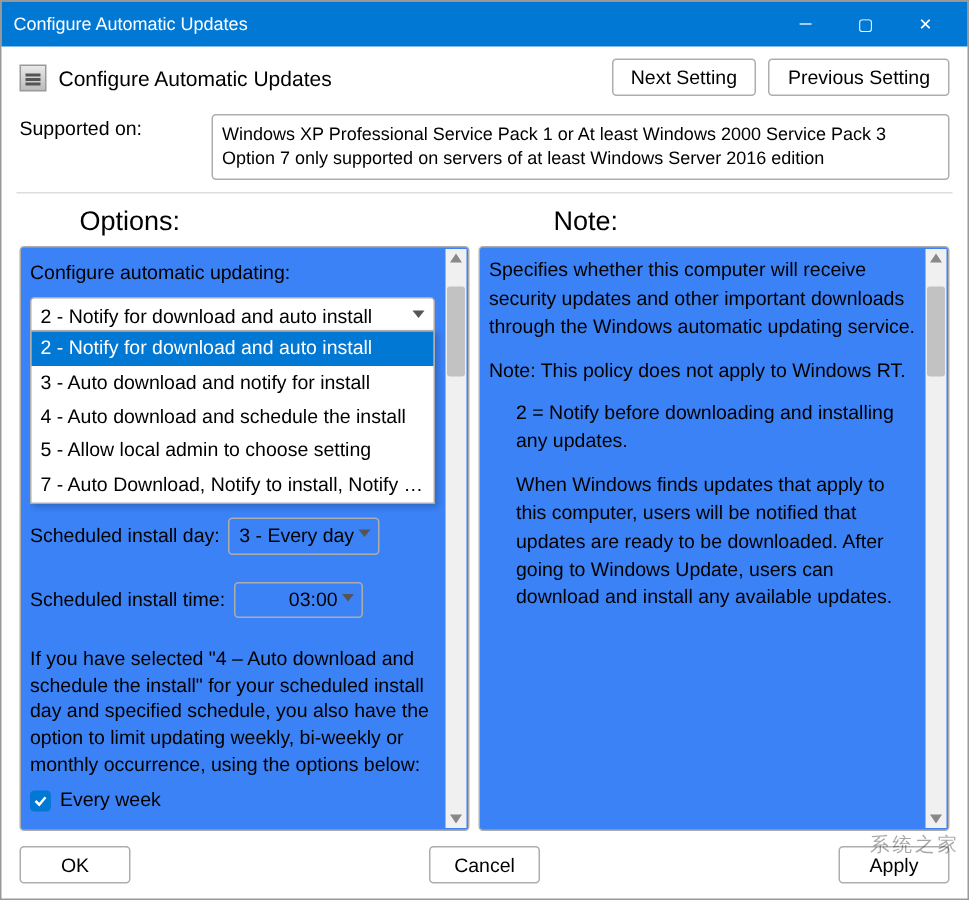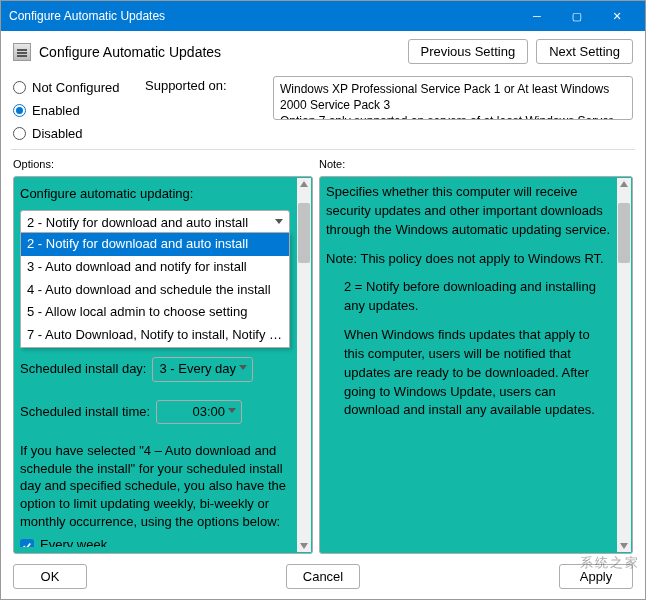--- a/index.html
+++ b/index.html
@@ -19,25 +19,25 @@
   .radio-row { display: flex; align-items: center; gap: 6px; cursor: pointer; }
   .radio { width: 13px; height: 13px; border: 1px solid #555; border-radius: 50%; display: inline-flex; align-items: center; justify-content: center; }
   .radio.checked { border-color: #0078d4; }
   .radio.checked::after { content:""; width: 7px; height: 7px; background: #0078d4; border-radius: 50%; }
   .comment-col { flex: 1; display: flex; flex-direction: column; gap: 8px; }
   .comment-row { display: flex; gap: 12px; align-items: flex-start; font-size: 13px; }
   .comment-row label { width: 92px; padding-top: 2px; }
   .comment-box { flex: 1; height: 54px; border: 1px solid #adadad; background: #fff; border-radius: 3px; }
   .supported-box { flex: 1; height: 44px; border: 1px solid #adadad; background: #fff; font-size: 12px; padding: 4px 6px; line-height: 1.35; overflow: hidden; border-radius: 3px; margin-left: 24px; }
   .divider { height: 1px; background: #ddd; margin: 4px 10px; }
-  .panes-header { display: flex; padding: 4px 12px 4px; font-size: 11px; gap: 6px; }
+  .panes-header { display: flex; padding: 4px 12px 4px; font-size: 18px; gap: 16px; margin-left: 40px; }
   .panes-header .ph-left { width: 300px; }
   .panes-header .ph-right { flex: 1; }
   .panes { display: flex; gap: 6px; padding: 2px 12px; flex: 1; min-height: 0; }
-  .pane { border: 1px solid #adadad; background: #14b8a6; font-size: 13px; padding: 6px 0 6px 6px; overflow: hidden; position: relative; border-radius: 3px; }
+  .pane { border: 1px solid #adadad; background: #3b82f6; font-size: 13px; padding: 6px 0 6px 6px; overflow: hidden; position: relative; border-radius: 3px; }
   .pane-left { width: 300px; display: flex; flex-direction: column; }
   .pane-right { flex: 1; }
   .pane-scroll { overflow: auto; padding-right: 6px; line-height: 1.45; }
   .opt-label { margin: 2px 0 6px; }
   .combo { position: relative; margin-bottom: 4px; }
   .combo-box { border: 1px solid #adadad; padding: 3px 18px 3px 6px; cursor: pointer; position: relative; background:#fff; border-radius:3px; }
   .combo-box::after { content:""; position:absolute; right:6px; top:8px; border-left:4px solid transparent; border-right:4px solid transparent; border-top:5px solid #555; }
   .dropdown { position: absolute; top: 22px; left: 0; right: 0; background: #fff; border: 1px solid #adadad; z-index: 10; box-shadow: 2px 2px 4px rgba(0,0,0,.2); }
   .dropdown .item { padding: 2px 6px; cursor: pointer; white-space: nowrap; overflow:hidden; text-overflow: ellipsis; }
   .dropdown .item.selected { background: #0078d4; color: #fff; }
@@ -70,40 +70,26 @@
       <div class="tb-btn">─</div>
       <div class="tb-btn">▢</div>
       <div class="tb-btn">✕</div>
     </div>
   </div>
 
   <div class="subheader">
     <span class="icon-box"></span>
     <span style="font-size:14px;">Configure Automatic Updates</span>
     <div class="nav-buttons">
+      <button class="std">Next Setting</button>
       <button class="std">Previous Setting</button>
-      <button class="std">Next Setting</button>
     </div>
   </div>
 
   <div class="content-top">
-    <div class="radio-col">
-      <div class="radio-row">
-        <span class="radio"></span>
-        <span>Not Configured</span>
-      </div>
-      <div class="radio-row">
-        <span class="radio checked"></span>
-        <span>Enabled</span>
-      </div>
-      <div class="radio-row">
-        <span class="radio"></span>
-        <span>Disabled</span>
-      </div>
-    </div>
 
     <div class="comment-col">
       <div class="comment-row">
         <label>Supported on:</label>
         <div class="supported-box">
           <span>Windows XP Professional Service Pack 1 or At least Windows 2000 Service Pack 3<br>Option 7 only supported on servers of at least Windows Server 2016 edition</span>
         </div>
       </div>
     </div>
   </div>

